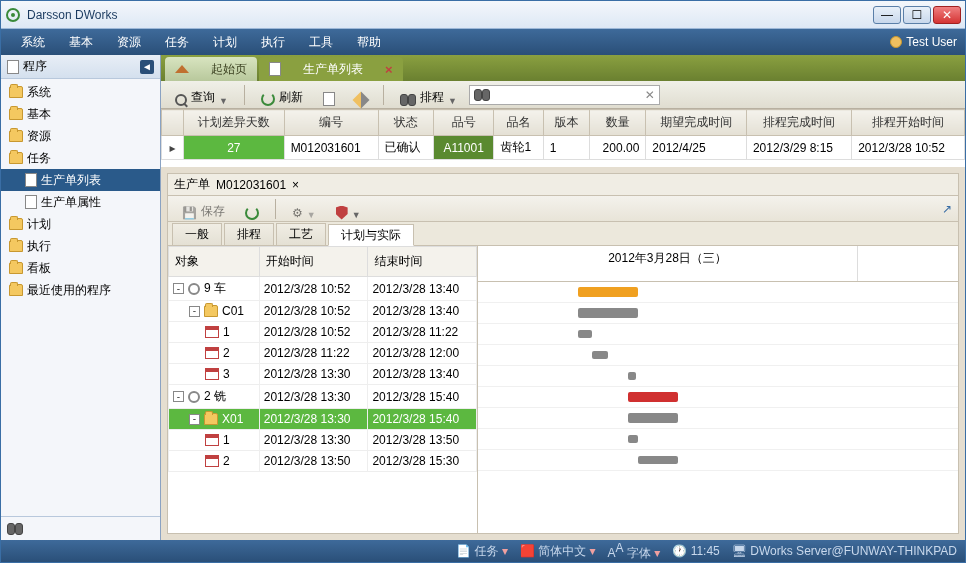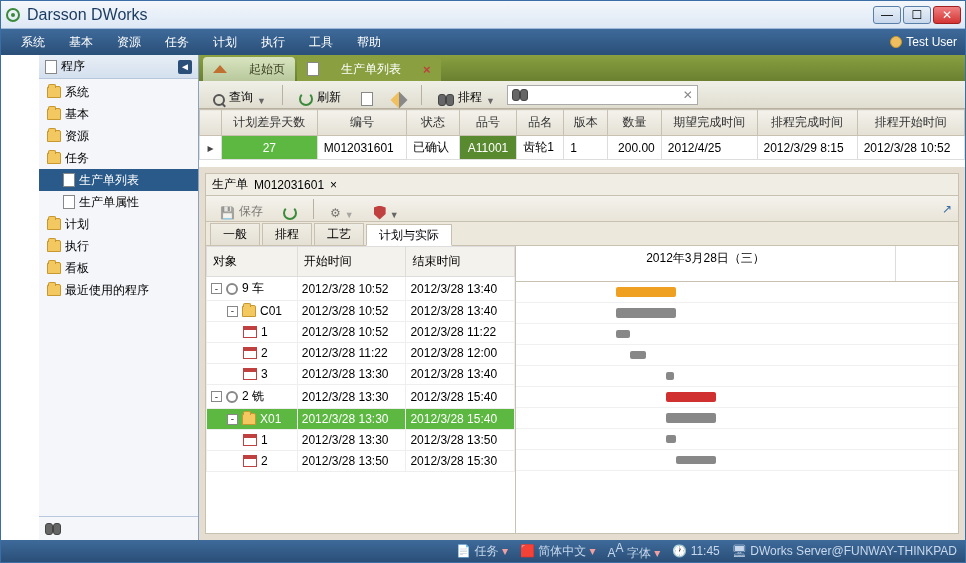--- a/index.html
+++ b/index.html
@@ -1,27 +1,27 @@
 <!DOCTYPE html>
 <html><head>
 <meta charset="utf-8">
 <style>
 * { box-sizing: border-box; margin: 0; padding: 0; font-family: "Microsoft YaHei", Tahoma, Arial, sans-serif; font-size: 12px; }
 body { background: #e8eef4; overflow: hidden; }
 .window { width: 966px; height: 563px; border: 1px solid #3a6ea5; background: #fff; display: flex; flex-direction: column; }
 .titlebar { height: 28px; background: linear-gradient(#f4f7fb,#dde8f5); display: flex; align-items: center; padding: 0 4px; border-bottom: 1px solid #9db8d8; }
 .titlebar .app-icon { width: 16px; height: 16px; margin-right: 6px; }
-.titlebar .title { color: #1a3a5f; font-size: 16px; }
+.titlebar .title { color: #1a3a5f; font-size: 12px; }
 .titlebar .winbtns { margin-left: auto; display: flex; gap: 2px; }
 .winbtn { width: 28px; height: 18px; border: 1px solid #5a7fa8; border-radius: 3px; display: flex; align-items: center; justify-content: center; background: linear-gradient(#e8f0f8,#c8d8ec); cursor: pointer; }
 .winbtn.close { background: linear-gradient(#f08080,#d43434); border-color:#a02020; color:#fff; }
 .menubar { height: 26px; background: linear-gradient(#3e6a9a,#2a4f78); display: flex; align-items: center; padding: 0 8px; color: #fff; }
 .menubar .menu-item { padding: 0 12px; line-height: 26px; cursor: pointer; }
 .menubar .user { margin-left: auto; display:flex; align-items:center; gap:4px;justify-content:center; }
-.body { flex: 1; display: flex; min-height: 0; padding-left: 38px; }
+.body { flex: 1; display: flex; min-height: 0; }
 .sidebar { width: 160px; background: #f4f6fa; border-right: 1px solid #8aa2c2; display: flex; flex-direction: column; }
 .sidebar-header { height: 24px; background: linear-gradient(#e8eef6,#d4e0ee); border-bottom:1px solid #b8c8dc; display:flex; align-items:center; padding:0 6px; }
 .sidebar-header .collapse { margin-left:auto; width:14px; height:14px; background:#2a4f78; color:#fff; display:flex; align-items:center; justify-content:center; font-size:10px; border-radius:2px; cursor:pointer;}
 .tree { flex:1; overflow:auto; padding:2px 0; }
 .tree-item { display:flex; align-items:center; height:22px; padding:0 8px; cursor:pointer; gap:4px; }
 .tree-item.l1 { padding-left:8px; }
 .tree-item.l2 { padding-left:24px; }
 .tree-item.selected { background:#2a5a8a; color:#fff; }
 .folder-icon { width:14px; height:12px; background:#f4c860; border:1px solid #c89830; border-radius:2px 2px 0 0; display:inline-block; position:relative; }
 .folder-icon::before { content:""; position:absolute; top:-3px; left:0; width:6px; height:3px; background:#f4c860; border:1px solid #c89830; border-bottom:none; border-radius:2px 2px 0 0; }

